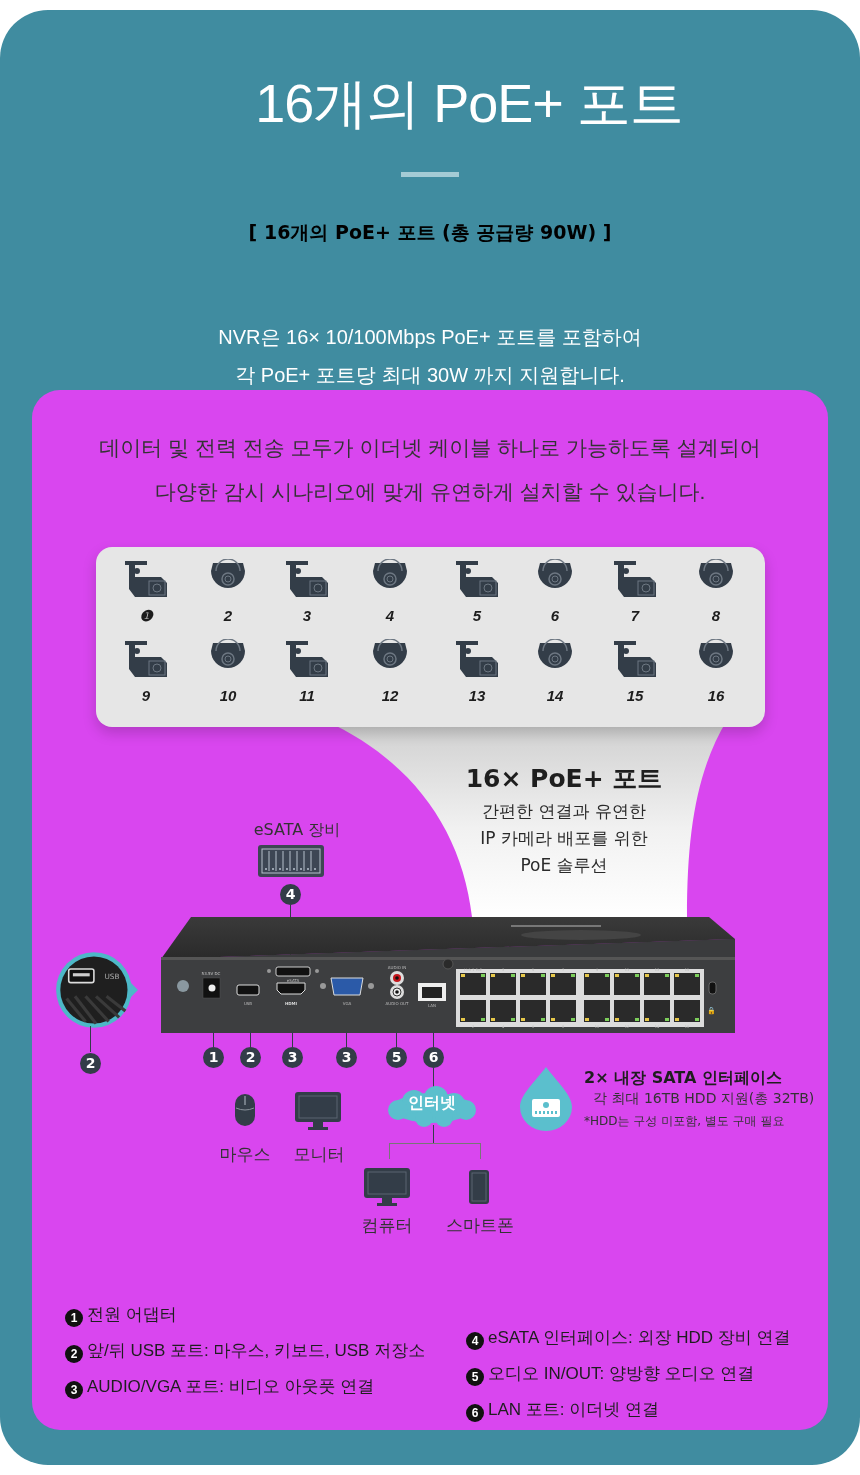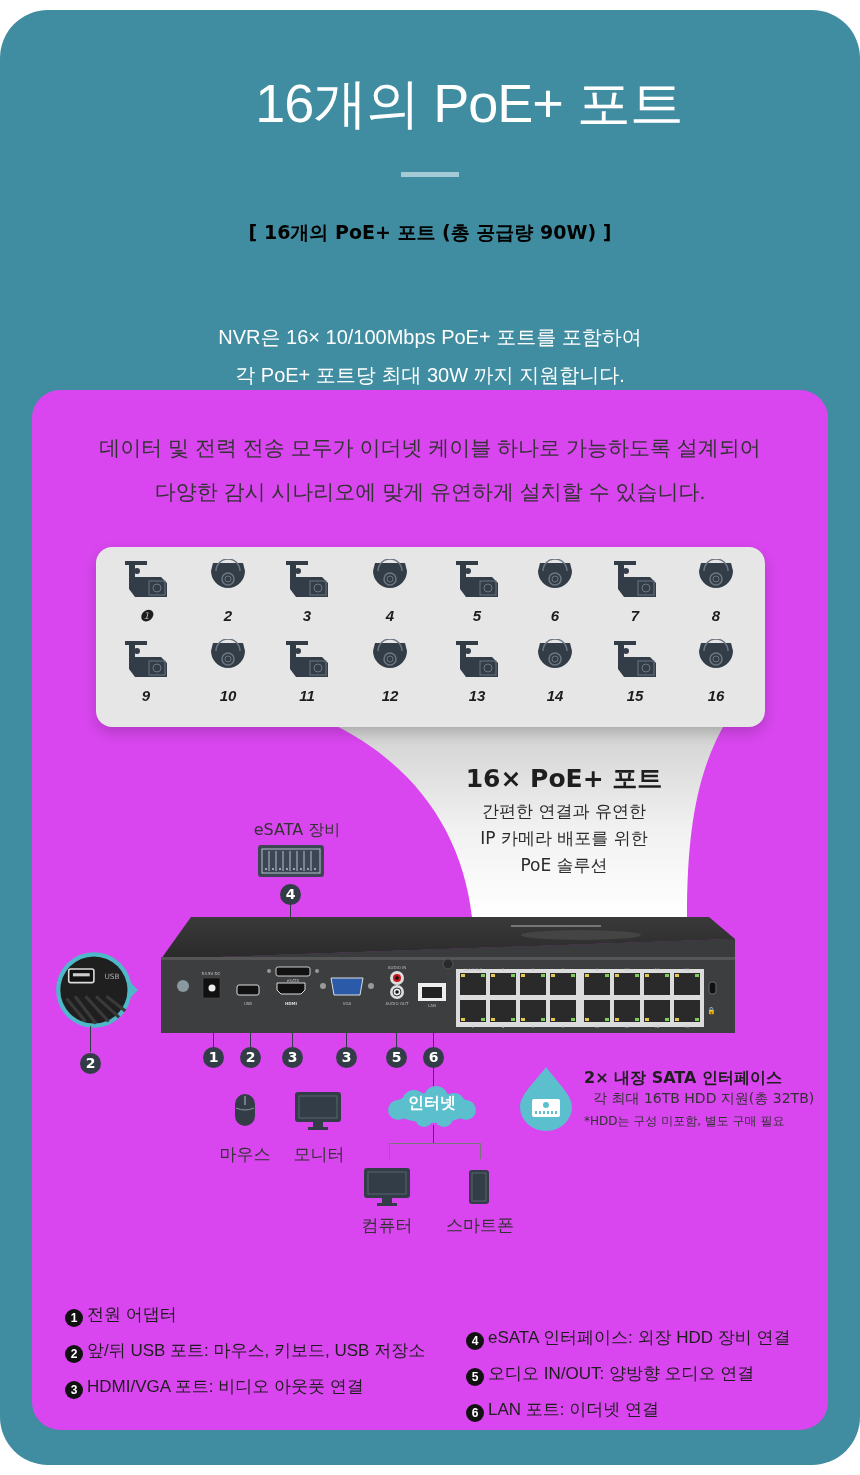--- a/index.html
+++ b/index.html
@@ -513,20 +513,20 @@
       </g>
     </svg>
     <div class="sata-title">2× 내장 SATA 인터페이스</div>
     <div class="sata-line2">각 최대 16TB HDD 지원(총 32TB)</div>
     <div class="sata-note">*HDD는 구성 미포함, 별도 구매 필요</div>
   </div>
 
   <div class="legend" style="left:33px;" id="legendLeft">
       <div class="item"><span class="num">1</span><span>전원 어댑터</span></div>
       <div class="item"><span class="num">2</span><span>앞/뒤 USB 포트: 마우스, 키보드, USB 저장소</span></div>
-      <div class="item"><span class="num">3</span><span>HDMI/VGA 포트: 비디오 아웃풋 연결</span></div>
+      <div class="item"><span class="num">3</span><span>AUDIO/VGA 포트: 비디오 아웃풋 연결</span></div>
     </div>
   <div class="legend" style="left:434px;margin-top:23px;" id="legendRight">
       <div class="item"><span class="num">4</span><span>eSATA 인터페이스: 외장 HDD 장비 연결</span></div>
       <div class="item"><span class="num">5</span><span>오디오 IN/OUT: 양방향 오디오 연결</span></div>
       <div class="item"><span class="num">6</span><span>LAN 포트: 이더넷 연결</span></div>
     </div>
 </div>
 
 </body></html>

